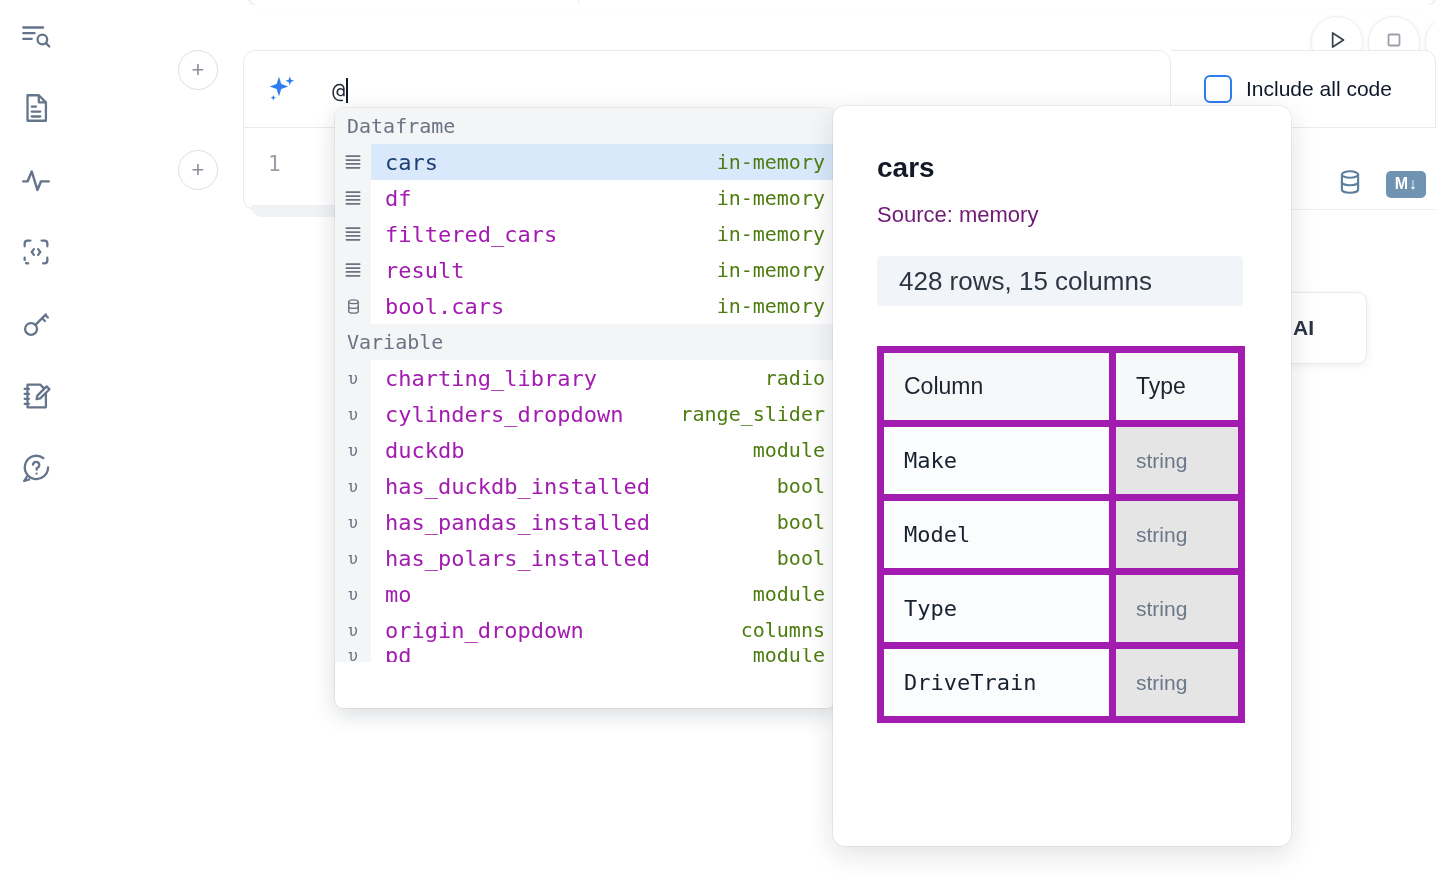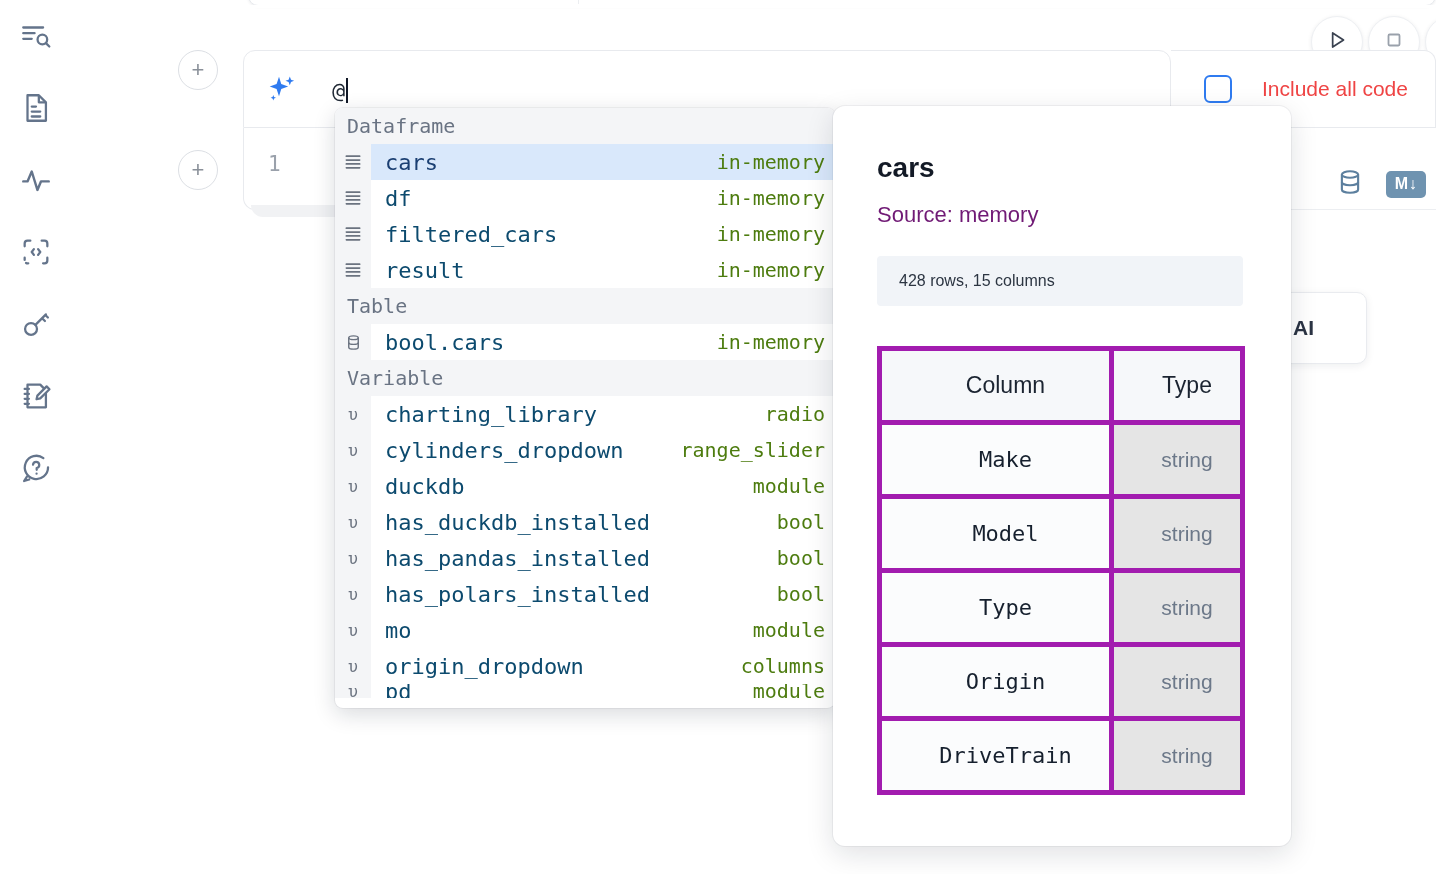--- a/index.html
+++ b/index.html
@@ -89,21 +89,21 @@
     position: absolute; left: 1171px; top: 50px; width: 265px; height: 78px;
     background: #ffffff; border: 1px solid #e8eaee; border-left: none;
     border-top-right-radius: 12px;
     display: flex; align-items: center; padding-left: 33px;
   }
   .chk {
     width: 28px; height: 28px; border: 2px solid #2f7bf0; border-radius: 6px;
     background: #ffffff; flex: none; cursor: pointer;
   }
   .include-label {
-    margin-left: 30px; font-size: 21px; color: #ef4444; white-space: nowrap;
+    margin-left: 14px; font-size: 21px; color: #0f172a; white-space: nowrap;
   }
 
   
   .cell-tool {
     position: absolute; display: flex; align-items: center; justify-content: center;
     cursor: pointer; color: #5c7f9e;
   }
   .db-tool { left: 1331px; top: 165px; width: 38px; height: 38px; }
   .md-tool { left: 1386px; top: 167px; width: 40px; height: 34px; }
   .md-badge {
@@ -142,21 +142,21 @@
   }
   .ac-item.sel .ac-label-wrap { background: #d9e8fb; }
   .ac-gutter {
     width: 36px; height: 36px; flex: none; background: #f4f5f7;
     display: flex; align-items: center; justify-content: center; color: #6b7380;
   }
   .ac-label-wrap {
     flex: 1; height: 36px; display: flex; align-items: center;
     justify-content: space-between; padding: 0 10px 0 14px; min-width: 0;
   }
-  .ac-name { font-size: 22px; color: #0c4a6e; white-space: nowrap; }
+  .ac-name { font-size: 22px; color: #a21caf; white-space: nowrap; }
   .ac-item.sel .ac-name { color: #1b3f72; }
   .ac-type { font-size: 20px; color: #4d7c0f; white-space: nowrap; padding-left: 16px; }
   .ac-item.clipped { height: 14px; overflow: hidden; }
   .ac-item.clipped .ac-gutter, .ac-item.clipped .ac-label-wrap { height: 36px; }
 
   
   .doc {
     position: absolute; left: 833px; top: 106px; width: 458px; height: 740px;
     background: #ffffff; border-radius: 12px;
     box-shadow: 0 8px 28px rgba(15,23,42,.13), 0 0 0 1px rgba(15,23,42,.05);
@@ -167,28 +167,28 @@
     font-size: 28px; font-weight: 700; color: #131a26;
   }
   .doc-source {
     position: absolute; left: 44px; top: 96px;
     font-size: 22px; color: #701a75;
   }
   .doc-chip {
     position: absolute; left: 44px; top: 150px; width: 366px; height: 50px;
     background: #f1f4f8; border-radius: 4px;
     display: flex; align-items: center; padding-left: 22px;
-    font-size: 16px; color: #2c3542;
+    font-size: 26px; color: #2c3542;
   }
   .doc-table {
     position: absolute; left: 44px; top: 240px; width: 368px;
     border-collapse: collapse; table-layout: fixed;
   }
   .doc-table th, .doc-table td {
-    border: 5px solid #a21caf; height: 74px; text-align: center;
+    border: 7px solid #a21caf; height: 74px; text-align: left;
     padding-left: 20px; vertical-align: middle;
   }
   .doc-table th { background: #f6f8fa; font-weight: 400; font-size: 23px; color: #1b2431; }
   .doc-table td.col-name {
     font-family: "DejaVu Sans Mono", monospace; font-size: 22px; color: #16202e; background: #fbfcfd; margin-top: 16px;
   }
   .doc-table td.col-type { font-size: 21px; color: #6c7889; background: #e5e5e5; }
   .doc-table th:first-child, .doc-table td:first-child { width: 232px; }
 </style>
 </head>
@@ -365,21 +365,20 @@
         <span class="ac-gutter">
           <svg width="20" height="20" viewBox="0 0 24 24" fill="none" stroke="currentColor" stroke-width="2" stroke-linecap="round">
             <path d="M4 5h16M4 9.7h16M4 14.3h16M4 19h16"></path>
           </svg>
         </span>
         <span class="ac-label-wrap">
           <span class="ac-name">result</span>
           <span class="ac-type">in-memory</span>
         </span>
       </div>
-      <div class="ac-section">Table</div>
       <div class="ac-item table">
         <span class="ac-gutter">
           <svg width="19" height="19" viewBox="0 0 24 24" fill="none" stroke="currentColor" stroke-width="1.8">
             <ellipse cx="12" cy="6" rx="6" ry="2.4"></ellipse>
             <path d="M6 6v12c0 1.3 2.7 2.4 6 2.4s6-1.1 6-2.4V6"></path>
             <path d="M6 12c0 1.3 2.7 2.4 6 2.4s6-1.1 6-2.4"></path>
           </svg>
         </span>
         <span class="ac-label-wrap">
           <span class="ac-name">bool.cars</span>
@@ -486,24 +485,20 @@
           </tr>
           <tr>
             <td class="col-name">Model</td>
             <td class="col-type">string</td>
           </tr>
           <tr>
             <td class="col-name">Type</td>
             <td class="col-type">string</td>
           </tr>
           <tr>
-            <td class="col-name">Origin</td>
-            <td class="col-type">string</td>
-          </tr>
-          <tr>
             <td class="col-name">DriveTrain</td>
             <td class="col-type">string</td>
           </tr>
         </tbody>
       </table>
   </div>
 
 </div>
 
 </body></html>

